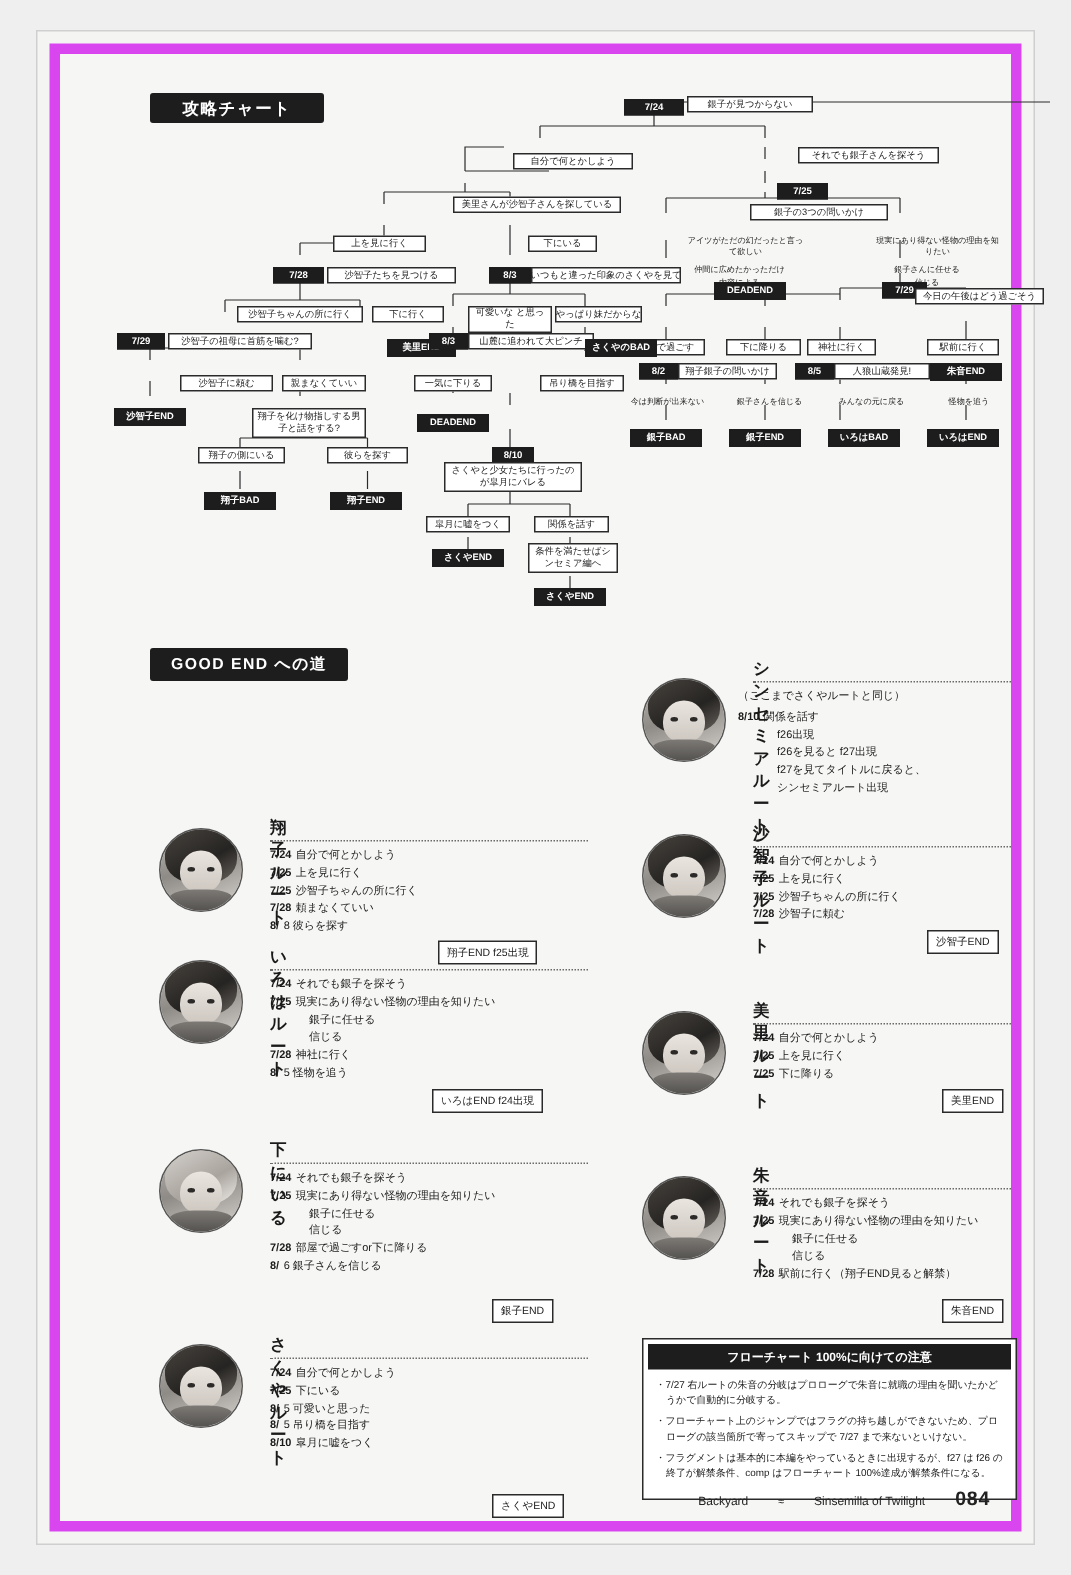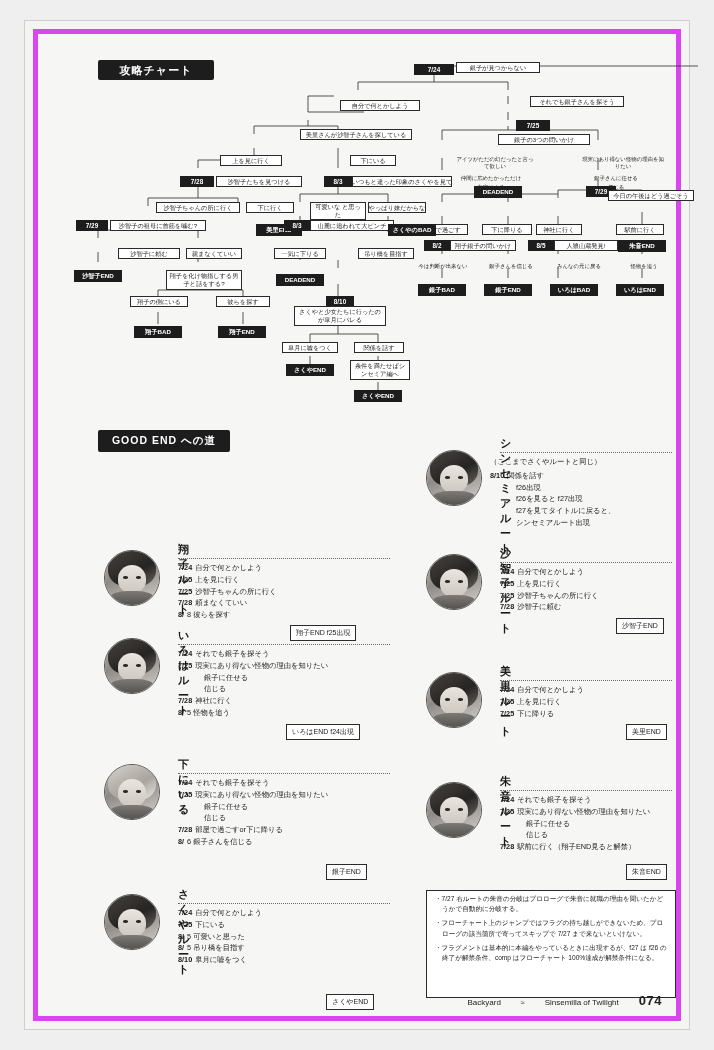--- a/index.html
+++ b/index.html
@@ -14,21 +14,21 @@
   }
   .page {
     position:absolute;
     left:24px; top:20px;
     width:666px; height:1010px;
     background:#f4f4f2;
     border:1px solid #cfcfcf;
   }
   .page-inner{
     position:absolute; inset:8px;
-    border:5px solid #d946ef;
+    border:7px solid #d946ef;
     background:#f6f6f4;
   }
 
   
   .pill {
     position:absolute;
     background:#1d1d1d;
     color:#fff;
     font-weight:bold;
     letter-spacing:1px;
@@ -483,29 +483,30 @@
           <div class="st"><b>7/24</b><span>それでも銀子を探そう</span></div>
           <div class="st"><b>7/25</b><span>現実にあり得ない怪物の理由を知りたい</span></div>
           <div class="st ind"><span>銀子に任せる</span></div>
           <div class="st ind"><span>信じる</span></div>
           <div class="st"><b>7/28</b><span>駅前に行く（翔子END見ると解禁）</span></div>
         </div>
         <div class="endbox" style="left:588px; top:432px;">朱音END</div>
       </div>
 
       <div class="notebox" style="left:388px; top:458px; width:250px; height:108px;">
+        <div class="note-head">フローチャート 100%に向けての注意</div>
         <div class="note-body">
           <p>・7/27 右ルートの朱音の分岐はプロローグで朱音に就職の理由を聞いたかどうかで自動的に分岐する。</p>
           <p>・フローチャート上のジャンプではフラグの持ち越しができないため、プロローグの該当箇所で寄ってスキップで 7/27 まで来ないといけない。</p>
           <p>・フラグメントは基本的に本編をやっているときに出現するが、f27 は f26 の終了が解禁条件、comp はフローチャート 100%達成が解禁条件になる。</p>
         </div>
       </div>
     </div>
 
     <div class="footer">
       <span>Backyard</span>
       <span class="sep">≈</span>
       <span>Sinsemilla of Twilight</span>
-      <span class="pg">074</span>
+      <span class="pg">084</span>
     </div>
 
   </div>
 </div>
 
 </body></html>

